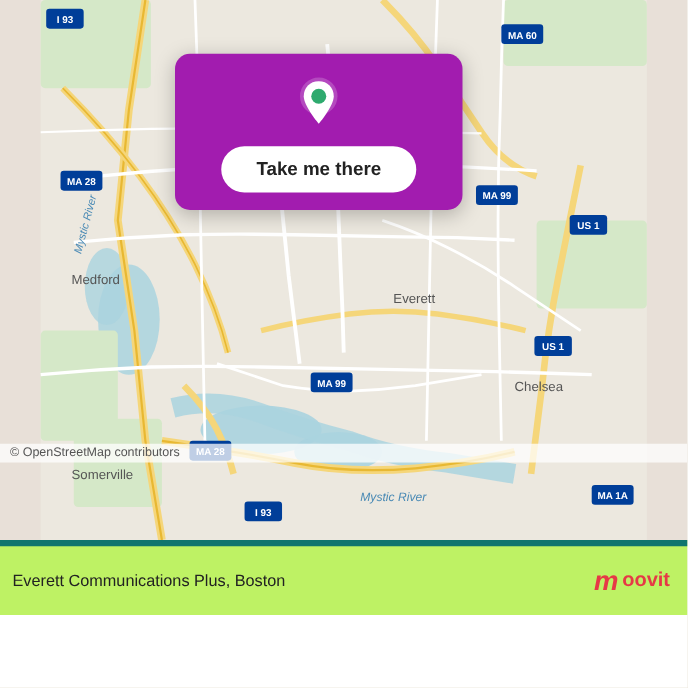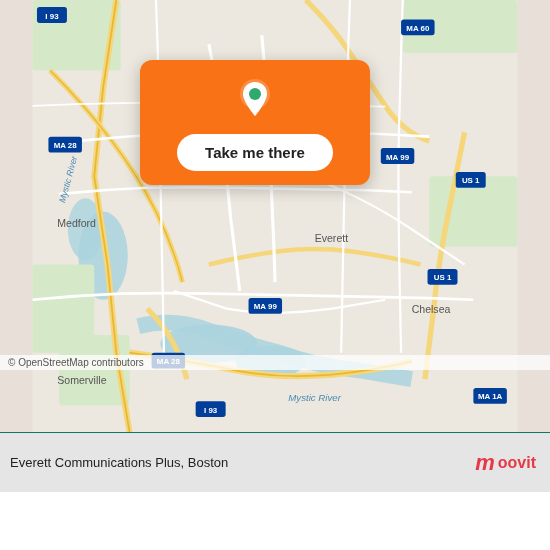--- a/index.html
+++ b/index.html
@@ -23,24 +23,24 @@
     #map-svg {
       width: 100%;
       height: 100%;
       position: absolute;
       top: 0; left: 0;
     }
 
     
     #popup-card {
       position: absolute;
-      top: 60px;
+      top: 43px;
       left: 140px;
       width: 230px;
-      background: #f97316;
+      background: #a21caf;
       border-radius: 12px;
       display: flex;
       flex-direction: column;
       align-items: center;
       padding: 18px 20px 14px 20px;
       box-shadow: 0 4px 16px rgba(0,0,0,0.25);
       z-index: 10;
     }
 
     #pin-icon {
@@ -58,26 +58,26 @@
       font-size: 15px;
       font-weight: 600;
       cursor: pointer;
       white-space: nowrap;
     }
 
     
     #bottom-bar {
       width: 550px;
       height: 60px;
-      background: #e5e5e5;
+      background: #bef264;
       display: flex;
       align-items: center;
       justify-content: space-between;
       padding: 0 14px 0 10px;
-      border-top: 1px solid #0f766e;
+      border-top: 5px solid #0f766e;
     }
 
     #location-text {
       font-size: 13px;
       color: #222;
       font-weight: 500;
       flex: 1;
     }
 
     #moovit-logo {

